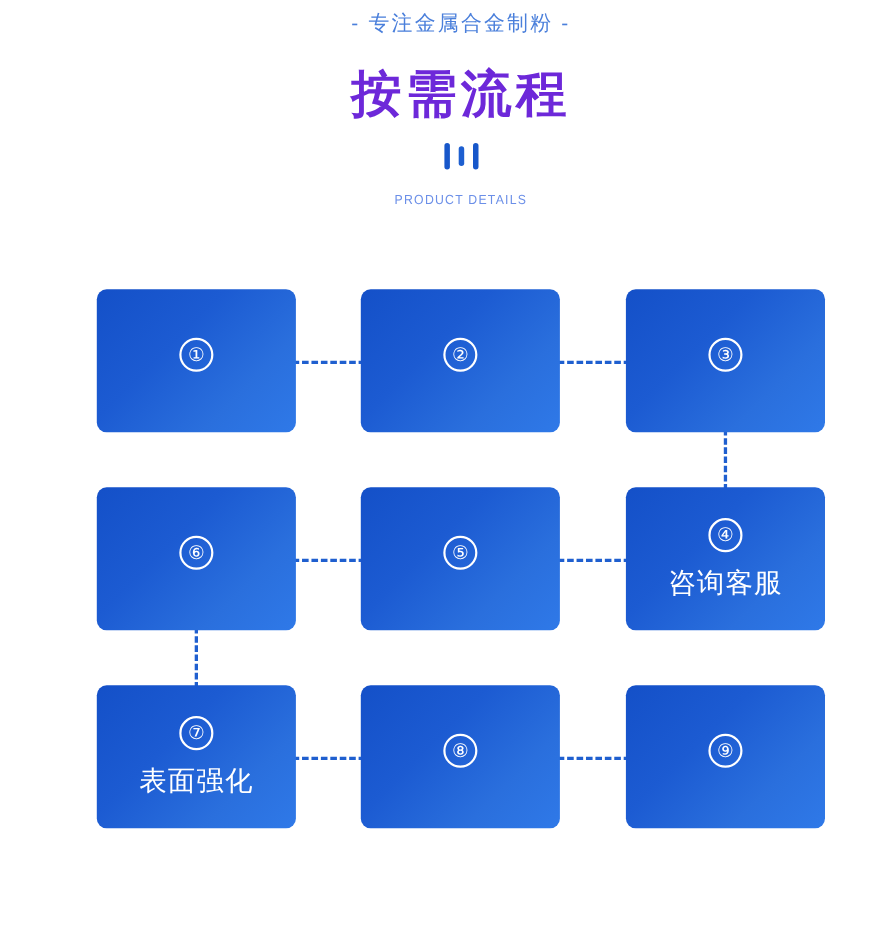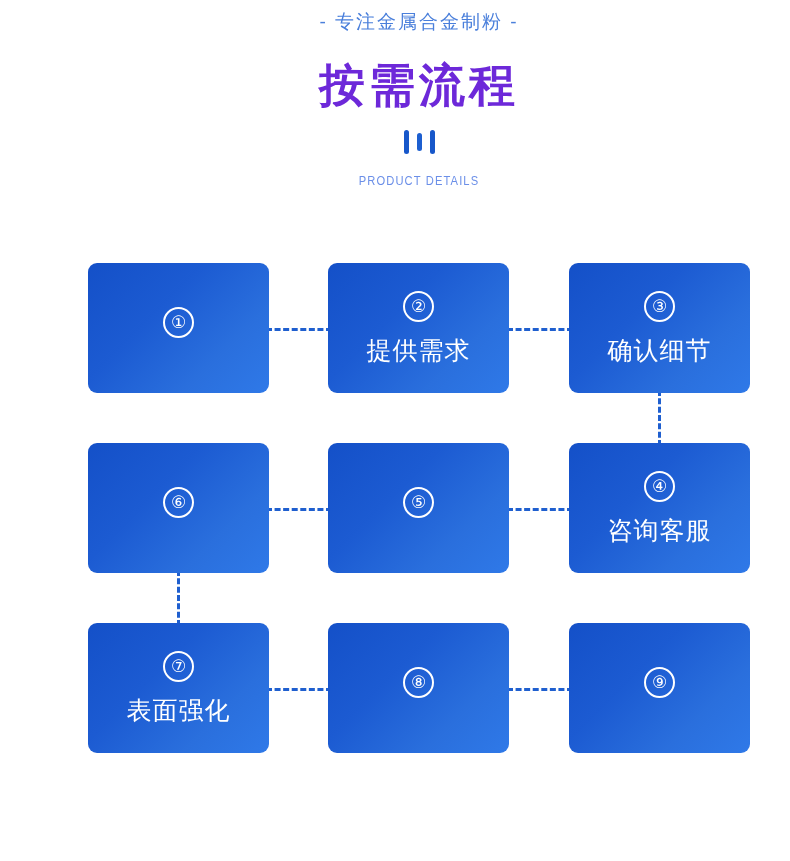--- a/index.html
+++ b/index.html
@@ -192,26 +192,24 @@
     <div class="conn-v v-c1"></div>
     <div class="conn-h h-r3-a"></div>
     <div class="conn-h h-r3-b"></div>
 
     <div class="box r1 c1">
       <div class="box-num">①</div>
     </div>
 
     <div class="box r1 c2">
       <div class="box-num">②</div>
-      <div class="box-label">提供需求</div>
     </div>
 
     <div class="box r1 c3">
       <div class="box-num">③</div>
-      <div class="box-label">确认细节</div>
     </div>
 
     <div class="box r2 c1">
       <div class="box-num">⑥</div>
     </div>
 
     <div class="box r2 c2">
       <div class="box-num">⑤</div>
     </div>
 

